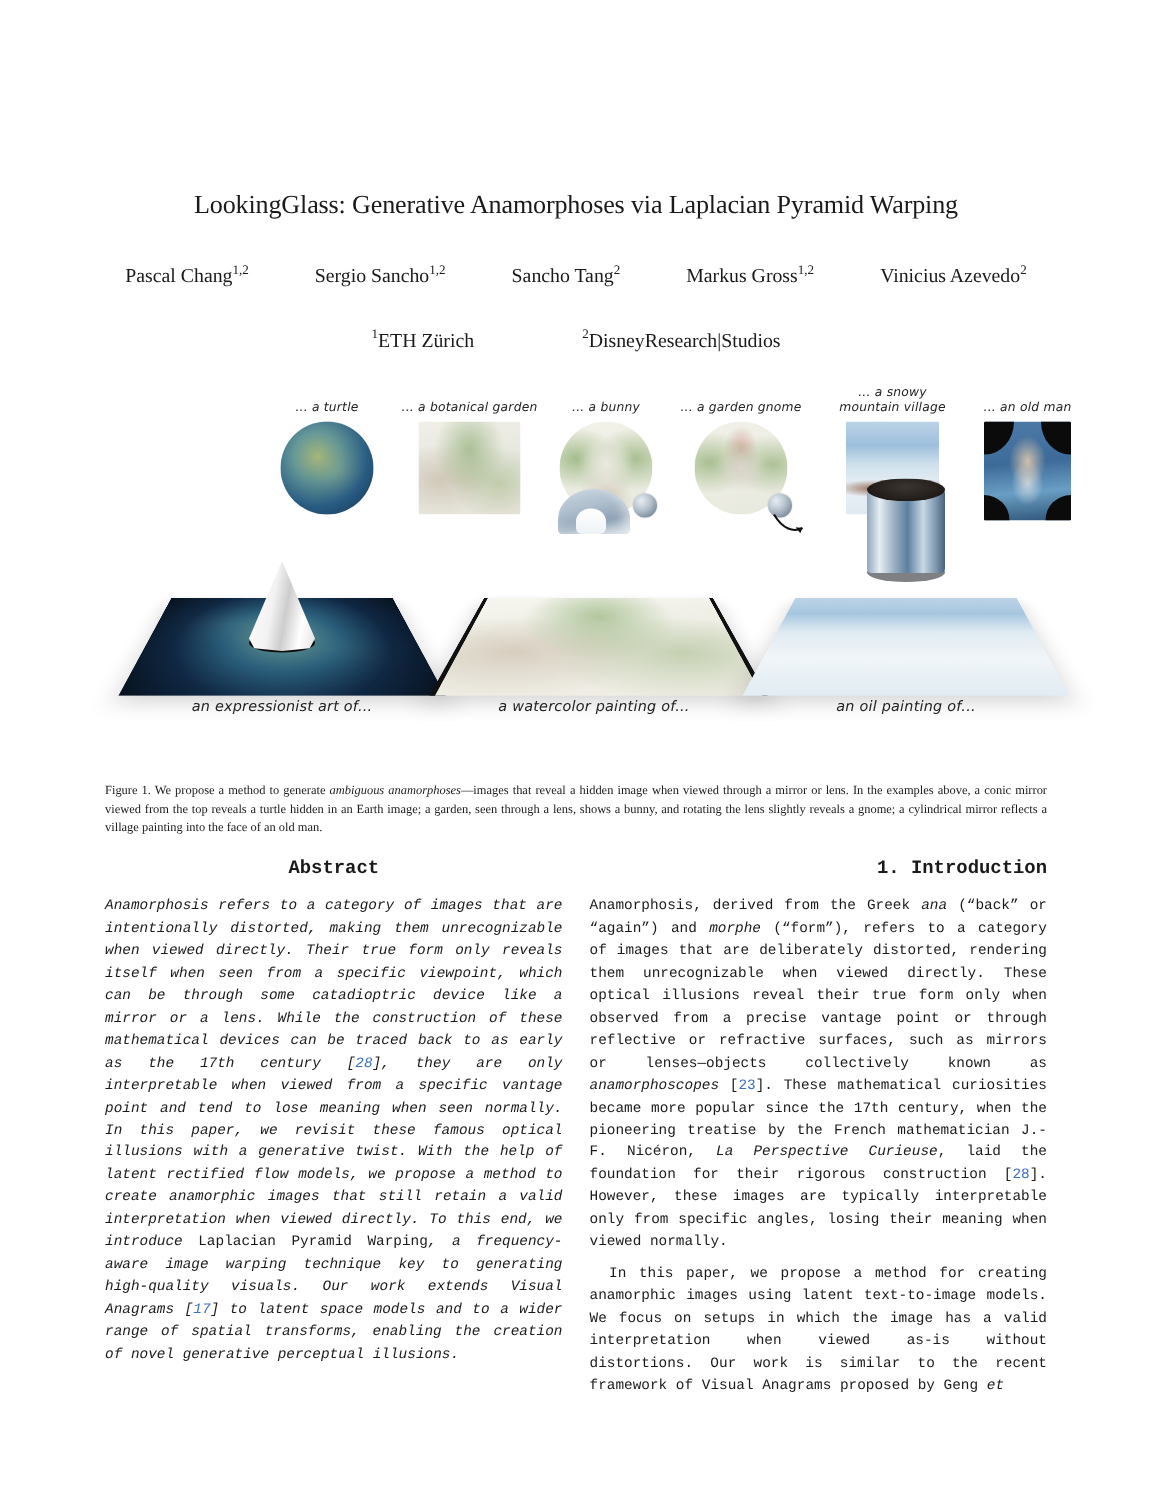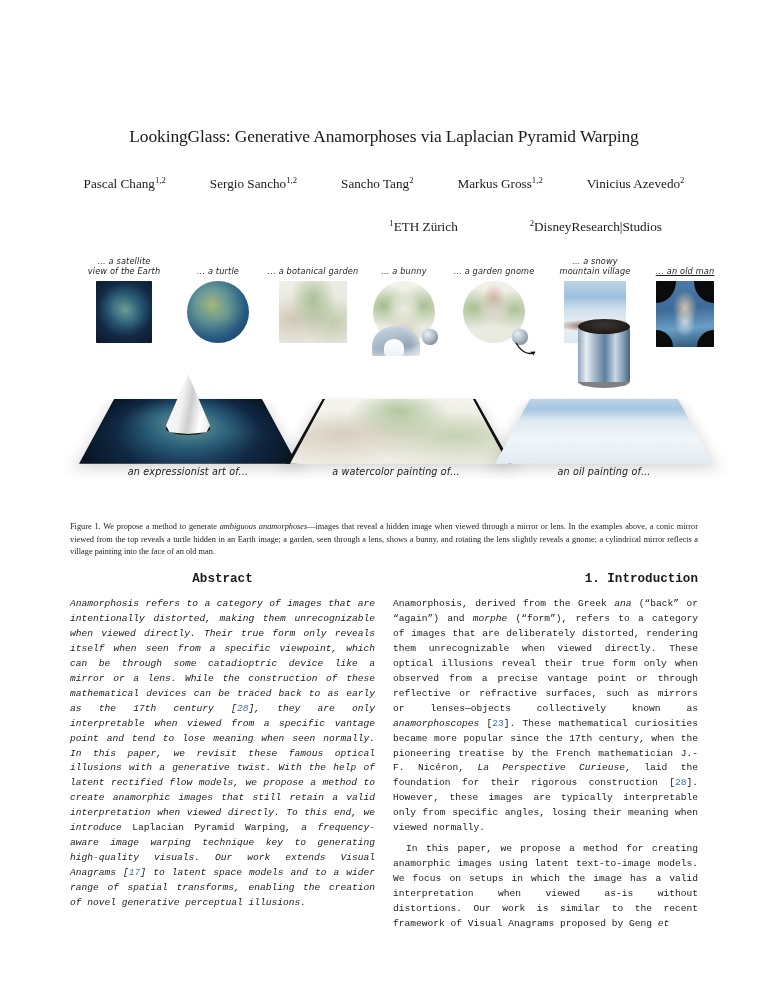--- a/index.html
+++ b/index.html
@@ -52,21 +52,21 @@
   }
   .author sup, .affil sup {
     font-size: 0.66em;
     vertical-align: super;
     line-height: 0;
   }
   .affil-row {
     margin-top: 27px;
     font-size: 13.2px;
     display: flex;
-    justify-content: flex-end;
+    justify-content: center;
     gap: 0;
   }
   .affil { white-space: nowrap; padding: 0 36px; }
 
   
   .teaser {
     position: absolute;
     left: 70px;
     top: 252px;
     width: 628px;
@@ -350,27 +350,20 @@
     <div class="affil-row">
       <span class="affil"><sup>1</sup><span>ETH Zürich</span></span>
       <span class="affil"><sup>2</sup><span>DisneyResearch|Studios</span></span>
     </div>
   </div>
 
   <div class="teaser">
 
     <div class="top-row">
 
-      <div class="thumb-cell" style="left:14px; top:0; width:80px;">
-        <div class="thumb-label hand">
-            <span style="white-space:pre-line;">... a satellite
-view of the Earth</span>
-          </div>
-        <div class="thumb-img img-earth sq" style="width:56px;height:62px;"></div>
-      </div>
 
       <div class="thumb-cell" style="left:108px; top:0; width:80px;">
         <div class="thumb-label hand">
             <span style="white-space:pre-line;">... a turtle</span>
           </div>
         <div class="thumb-img img-turtle circ" style="width:62px;height:62px;"></div>
       </div>
 
       <div class="thumb-cell" style="left:196px; top:0; width:94px;">
         <div class="thumb-label hand">
@@ -402,21 +395,21 @@
       </div>
 
       <div class="thumb-cell" style="left:482px; top:0; width:86px;">
         <div class="thumb-label hand">
             <span style="white-space:pre-line;">... a snowy
 mountain village</span>
           </div>
         <div class="thumb-img img-village sq" style="width:62px;height:62px;"></div>
       </div>
 
-      <div class="thumb-cell" style="left:576px; top:0; width:78px;text-decoration:underline;">
+      <div class="thumb-cell" style="left:576px; top:0; width:78px;">
         <div class="thumb-label hand">
             <span style="white-space:pre-line;">... an old man</span>
           </div>
         <div class="thumb-img img-oldman sq" style="width:58px;height:66px;">
           <div class="oldman-bot-l"></div>
           <div class="oldman-bot-r"></div>
         </div>
       </div>
 
     </div>

